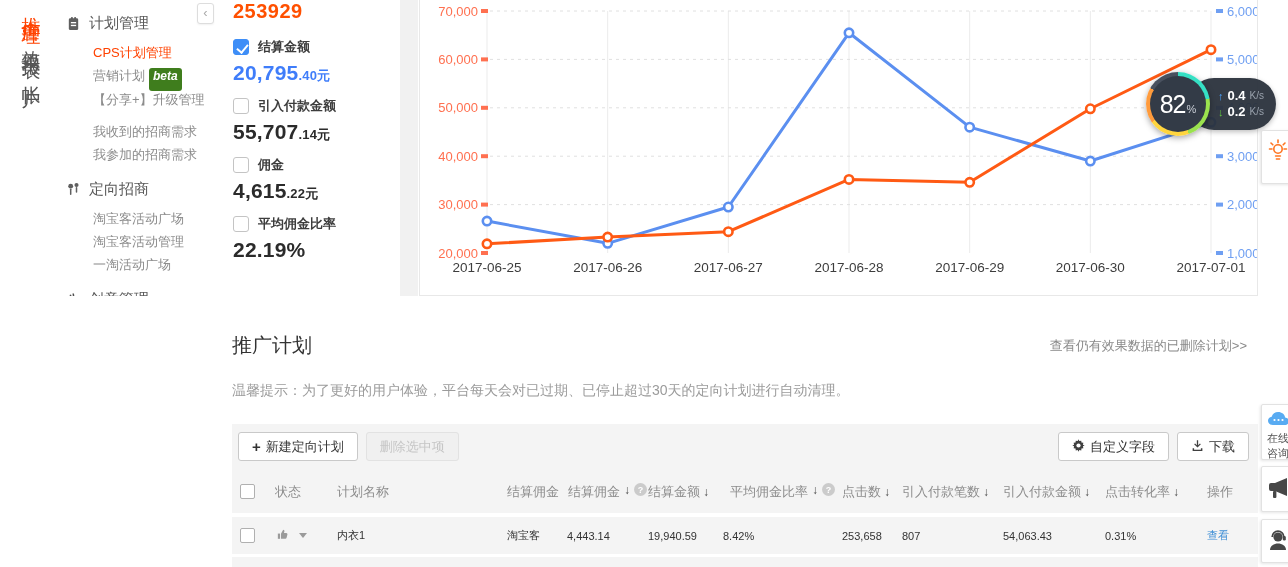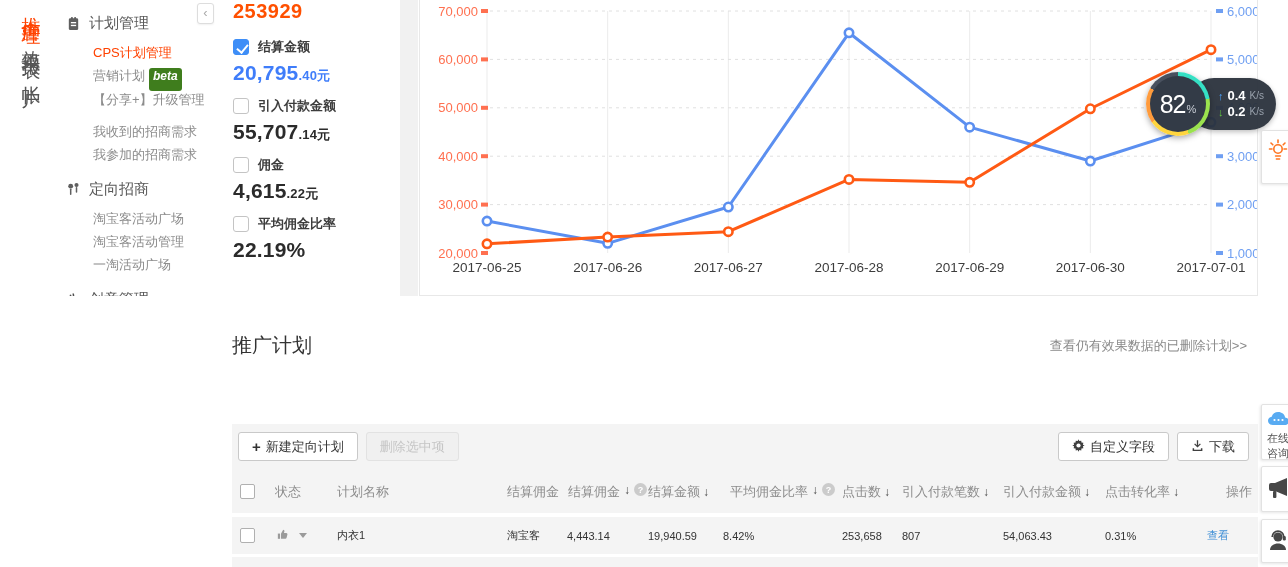--- a/index.html
+++ b/index.html
@@ -282,20 +282,21 @@
       <div class="net-circle-inner">
         <span class="net-pct">82</span>
         <span class="net-pct-sign">%</span>
       </div>
     </div>
   </div>
 
   <div class="main">
     <div class="section-title">推广计划</div>
     <div class="deleted-link">查看仍有效果数据的已删除计划&gt;&gt;</div>
+    <div class="tip">温馨提示：为了更好的用户体验，平台每天会对已过期、已停止超过30天的定向计划进行自动清理。</div>
 
     <div class="table-block">
       <div class="toolbar">
         <button class="btn">
           <span class="plus">+</span>
           <span>新建定向计划</span>
         </button>
         <button class="btn disabled">删除选中项</button>
         <div class="toolbar-right">
           <button class="btn">
@@ -354,21 +355,21 @@
             <span class="sort-arrow">↓</span>
           </div>
           <div class="th" style="width: 102px;">
             <span>引入付款金额</span>
             <span class="sort-arrow">↓</span>
           </div>
           <div class="th" style="width: 102px;">
             <span>点击转化率</span>
             <span class="sort-arrow">↓</span>
           </div>
-          <div class="th" style="width: 45px; justify-content: flex-end;">
+          <div class="th" style="width: 45px;">
             <span>操作</span>
           </div>
         </div>
       <div id="tbody">
           <div class="trow">
             <div class="ckcell">
               <span class="cbx small"></span>
             </div>
             <div class="td status-cell" style="width:62px">
               <span><svg width="16" height="15" viewBox="0 0 16 16">

